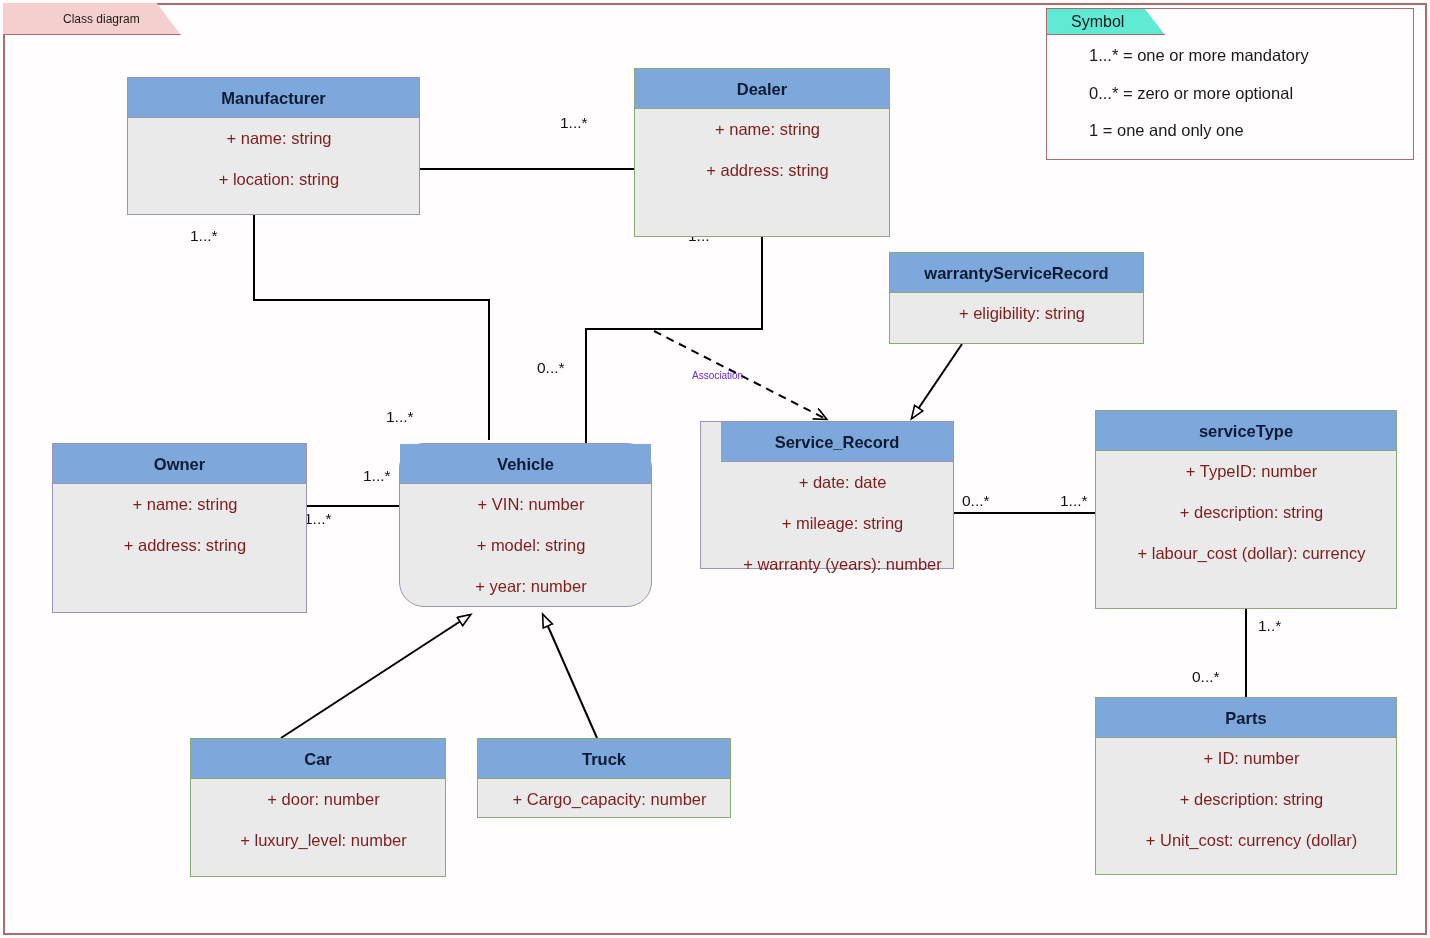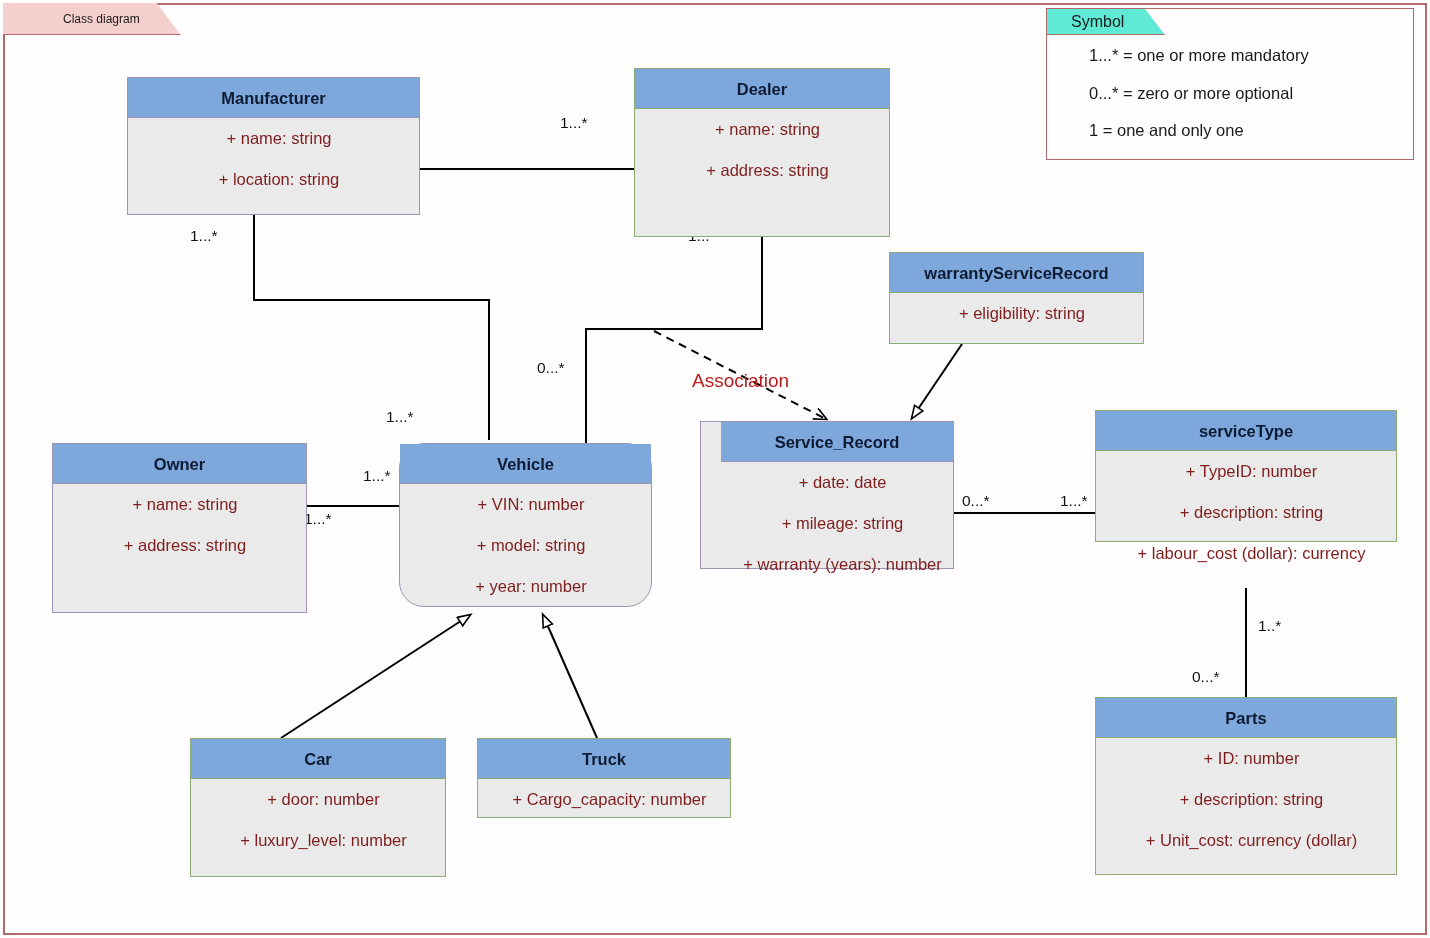--- a/index.html
+++ b/index.html
@@ -126,22 +126,22 @@
   
   .mult {
     position: absolute;
     font-size: 15.5px;
     color: #111;
     white-space: nowrap;
     line-height: 1;
   }
   .edge-label {
     position: absolute;
-    font-size: 19px;
-    color: #b91c1c;
+    font-size: 10px;
+    color: #6d28d9;
     white-space: nowrap;
     line-height: 1;
   }
   svg.links {
     position: absolute;
     left: 0; top: 0;
     width: 1430px;
     height: 938px;
     pointer-events: none;
   }
@@ -248,21 +248,21 @@
 
   <div class="uml purple" style="left:700px; top:421px; width:254px; height:148px;padding-left:20px;">
     <div class="uml-head">Service_Record</div>
     <div class="uml-body">
       <div class="uml-attr">+ date: date</div>
       <div class="uml-attr">+ mileage: string</div>
       <div class="uml-attr">+ warranty (years): number</div>
     </div>
   </div>
 
-  <div class="uml green" style="left:1095px; top:410px; width:302px; height:132px;">
+  <div class="uml green" style="left:1095px; top:410px; width:302px; height:199px;">
     <div class="uml-head">serviceType</div>
     <div class="uml-body">
       <div class="uml-attr">+ TypeID: number</div>
       <div class="uml-attr">+ description: string</div>
       <div class="uml-attr">+ labour_cost (dollar): currency</div>
     </div>
   </div>
 
   <div class="uml green" style="left:190px; top:738px; width:256px; height:139px;">
     <div class="uml-head">Car</div>

